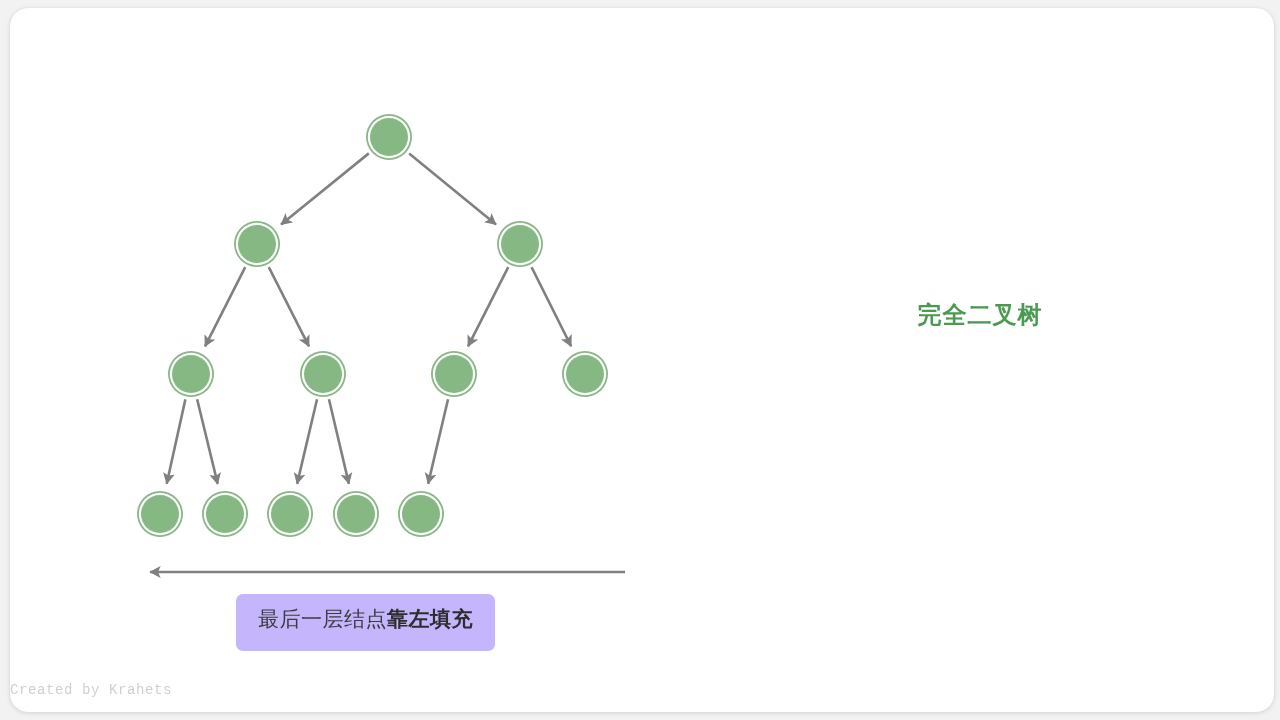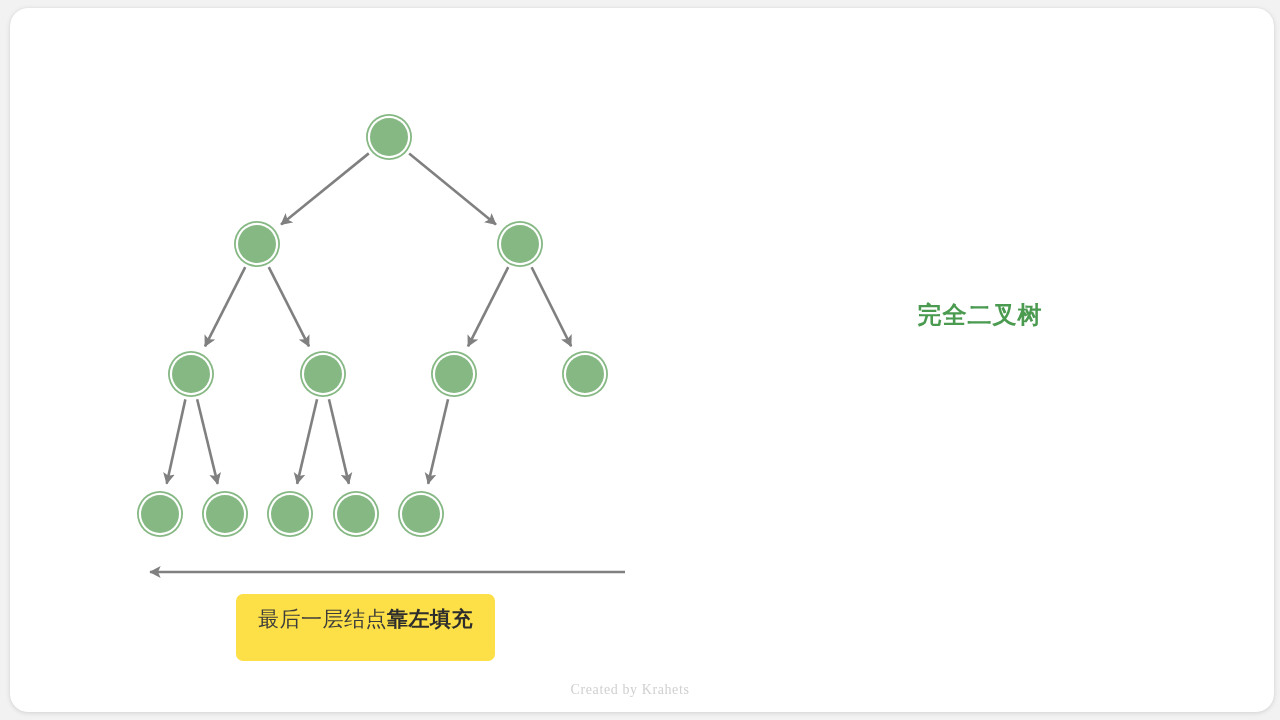--- a/index.html
+++ b/index.html
@@ -58,40 +58,40 @@
     font-family: "DejaVu Sans Mono", "Liberation Mono", monospace;
     font-size: 20px;
     font-weight: normal;
     color: #333333;
     letter-spacing: 0.5px;
   }
   .caption-chip {
     position: absolute;
     left: 226px;
     top: 586px;
-    padding: 11px 22px 28px 22px;
-    background: #fde047;
+    padding: 11px 22px 18px 22px;
+    background: #c4b5fd;
     border-radius: 7px;
     font-family: "Liberation Sans", "DejaVu Sans", sans-serif;
     font-size: 21px;
     color: #3c3c3c;
     white-space: nowrap;
     letter-spacing: 0.5px;
   }
   .caption-chip b {
     font-weight: bold;
     color: #2d2d2d;
   }
   .footer {
     position: absolute;
     left: 0;
     top: 674px;
     width: 1240px;
-    text-align: center;
-    font-family: Liberation Serif, serif;
+    text-align: left;
+    font-family: Liberation Mono, monospace;
     font-size: 14px;
     color: #d0d0d0;
     letter-spacing: 0.6px;
   }
 </style>
 </head>
 <body>
 
 <div id="card">
   <div id="figure">

